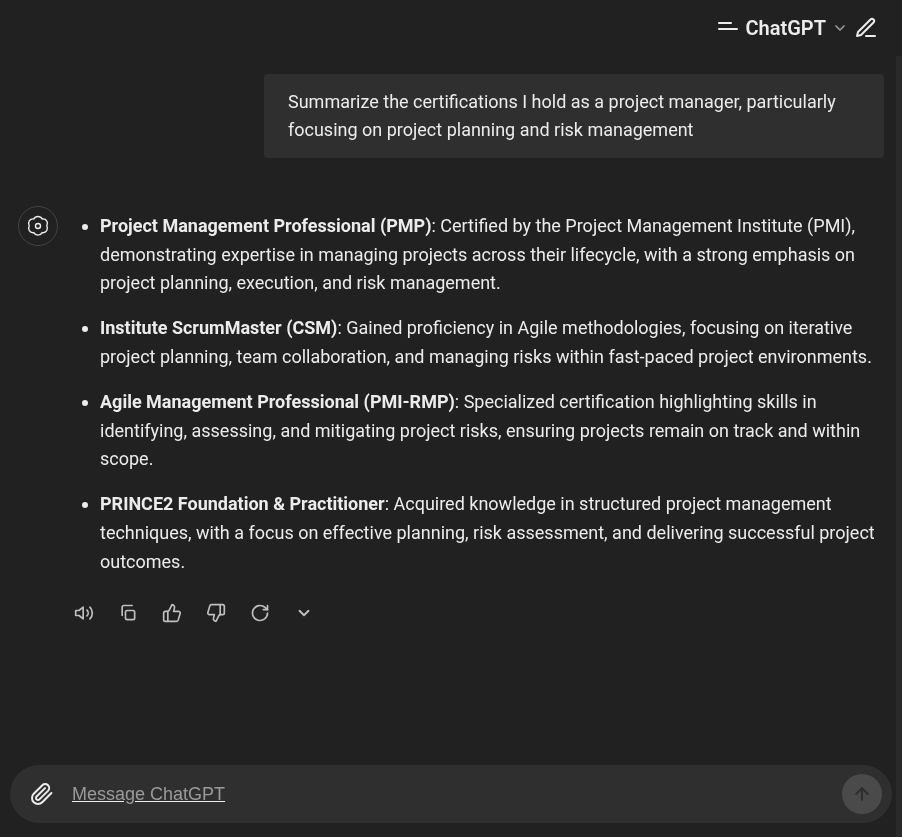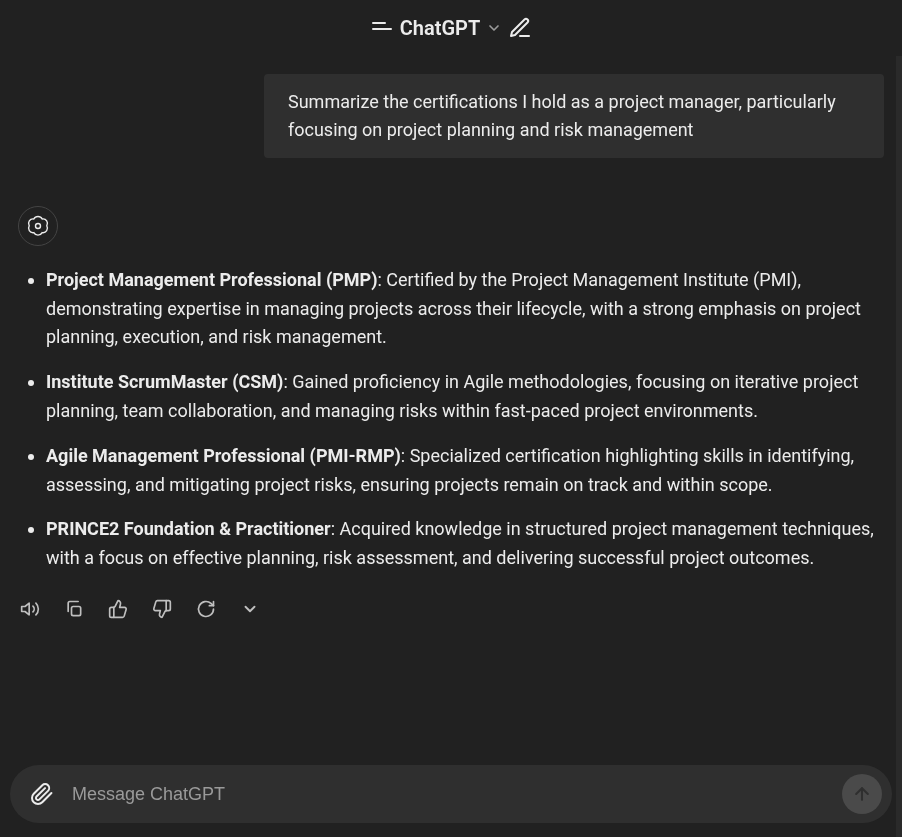--- a/index.html
+++ b/index.html
@@ -9,21 +9,21 @@
       background: #212121;
       color: #ececec;
       font-family: -apple-system, BlinkMacSystemFont, "Segoe UI", Roboto, sans-serif;
       overflow: hidden;
       position: relative;
     }
     .header {
       height: 56px;
       display: flex;
       align-items: center;
-      justify-content: center;
+      justify-content: flex-end;
       padding: 0 18px;
     }
     .menu-btn, .new-chat-btn {
       width: 36px;
       height: 36px;
       display: flex;
       align-items: center;
       justify-content: center;
       border-radius: 8px;
       cursor: pointer;
@@ -56,21 +56,20 @@
       border-radius: 4px;
       padding: 14px 24px;
       max-width: 620px;
       font-size: 18px;
       line-height: 1.55;
       color: #ececec;
     }
     .assistant-row {
       display: flex;
       gap: 14px;
-      flex-direction: column;
     }
     .avatar {
       width: 40px;
       height: 40px;
       border-radius: 50%;
       border: 1px solid #444;
       display: flex;
       align-items: center;
       justify-content: center;
       flex-shrink: 0;
@@ -128,20 +127,21 @@
       color: #ececec;
       cursor: pointer;
     }
     .input-field {
       flex: 1;
       background: transparent;
       border: none;
       outline: none;
       color: #ececec;
       font-size: 18px;
+      text-decoration: underline;
     }
     .input-field::placeholder { color: #9a9a9a; }
     .send-btn {
       width: 40px;
       height: 40px;
       border-radius: 50%;
       background: #4a4a4a;
       display: flex;
       align-items: center;
       justify-content: center;

